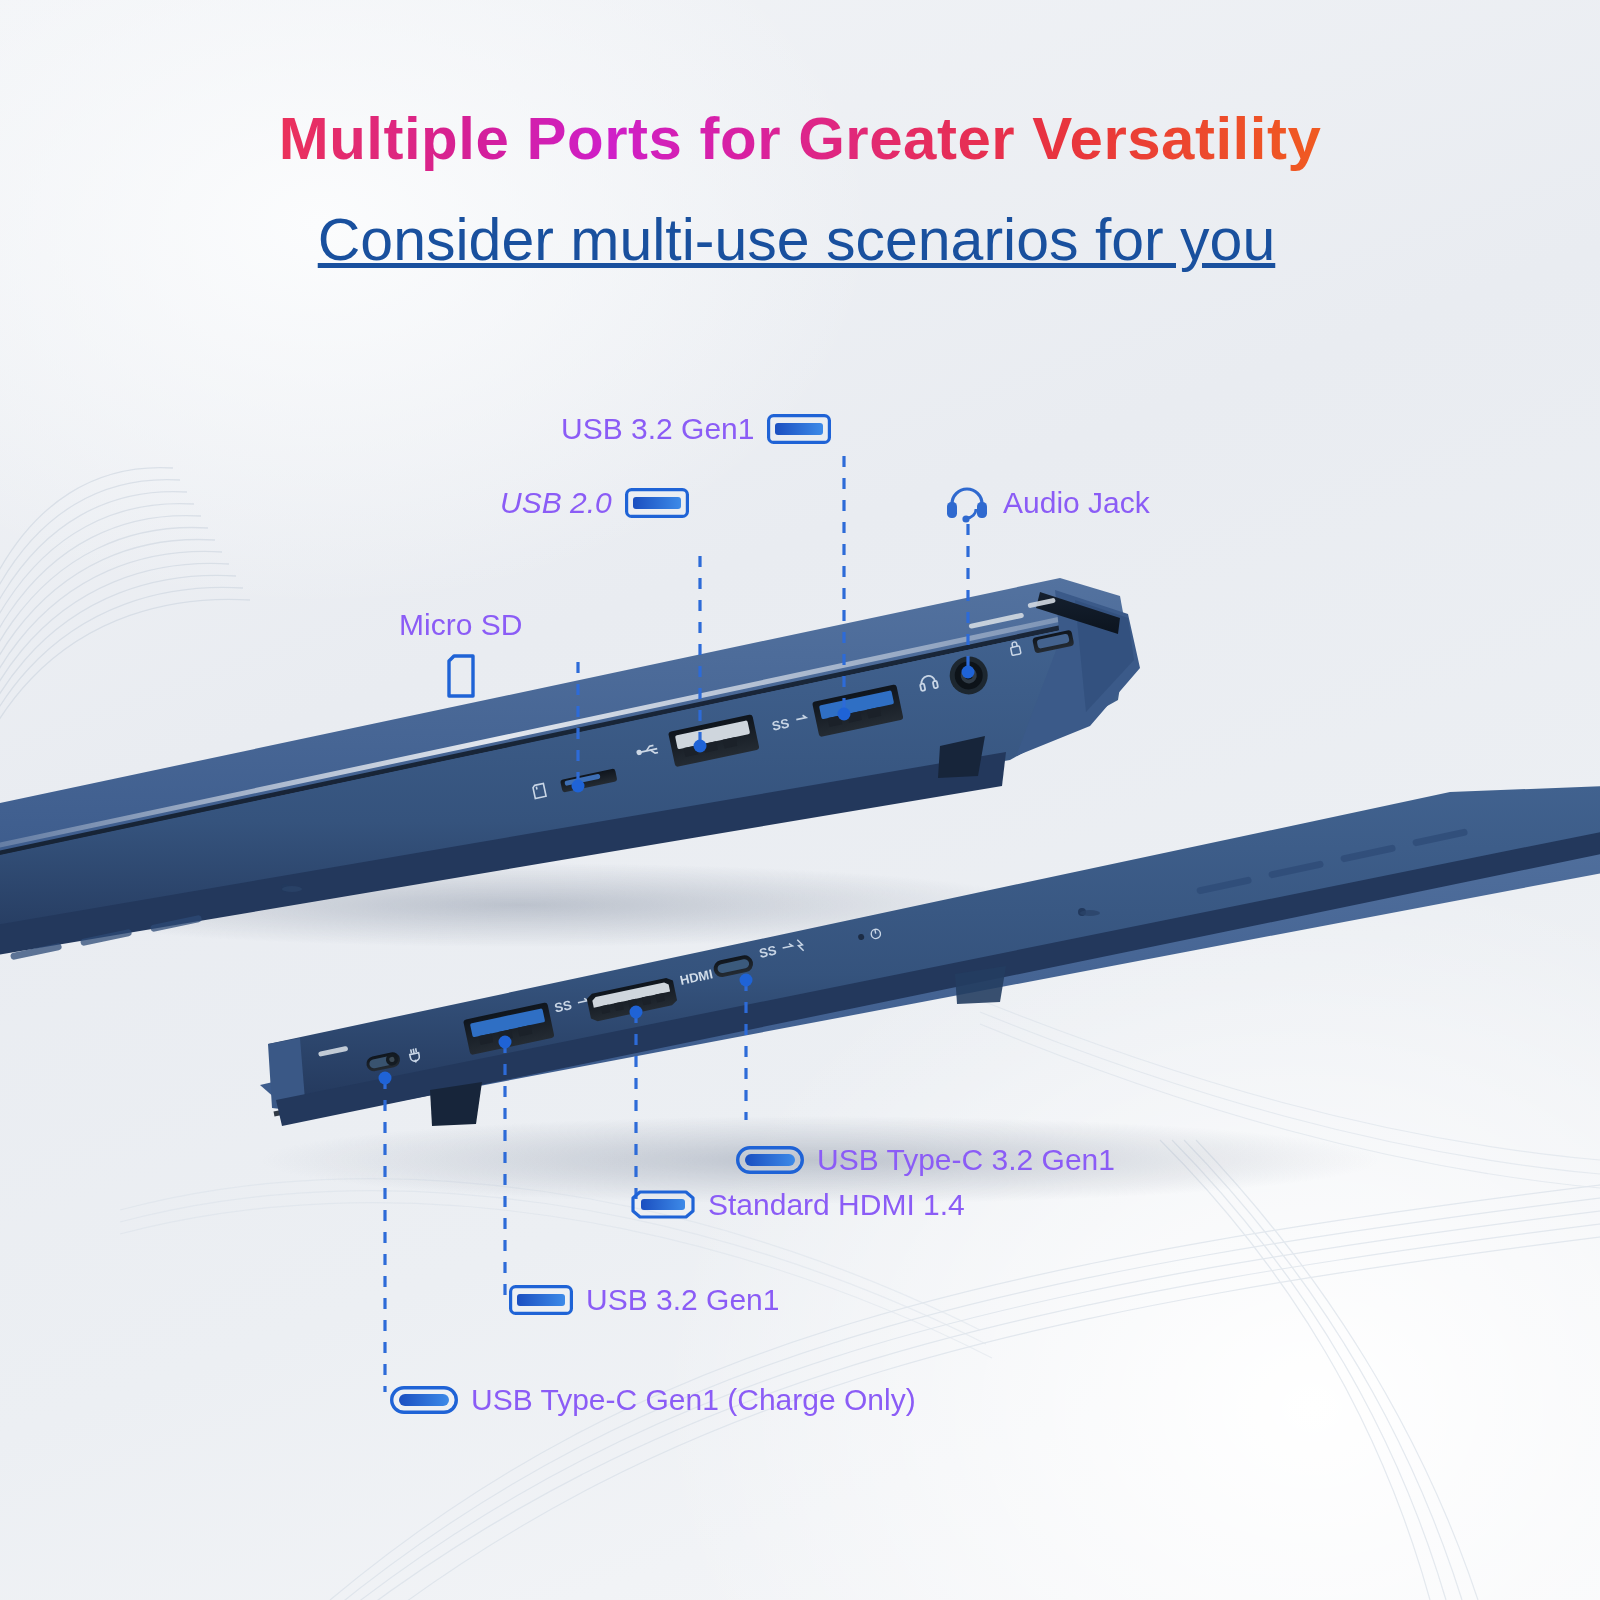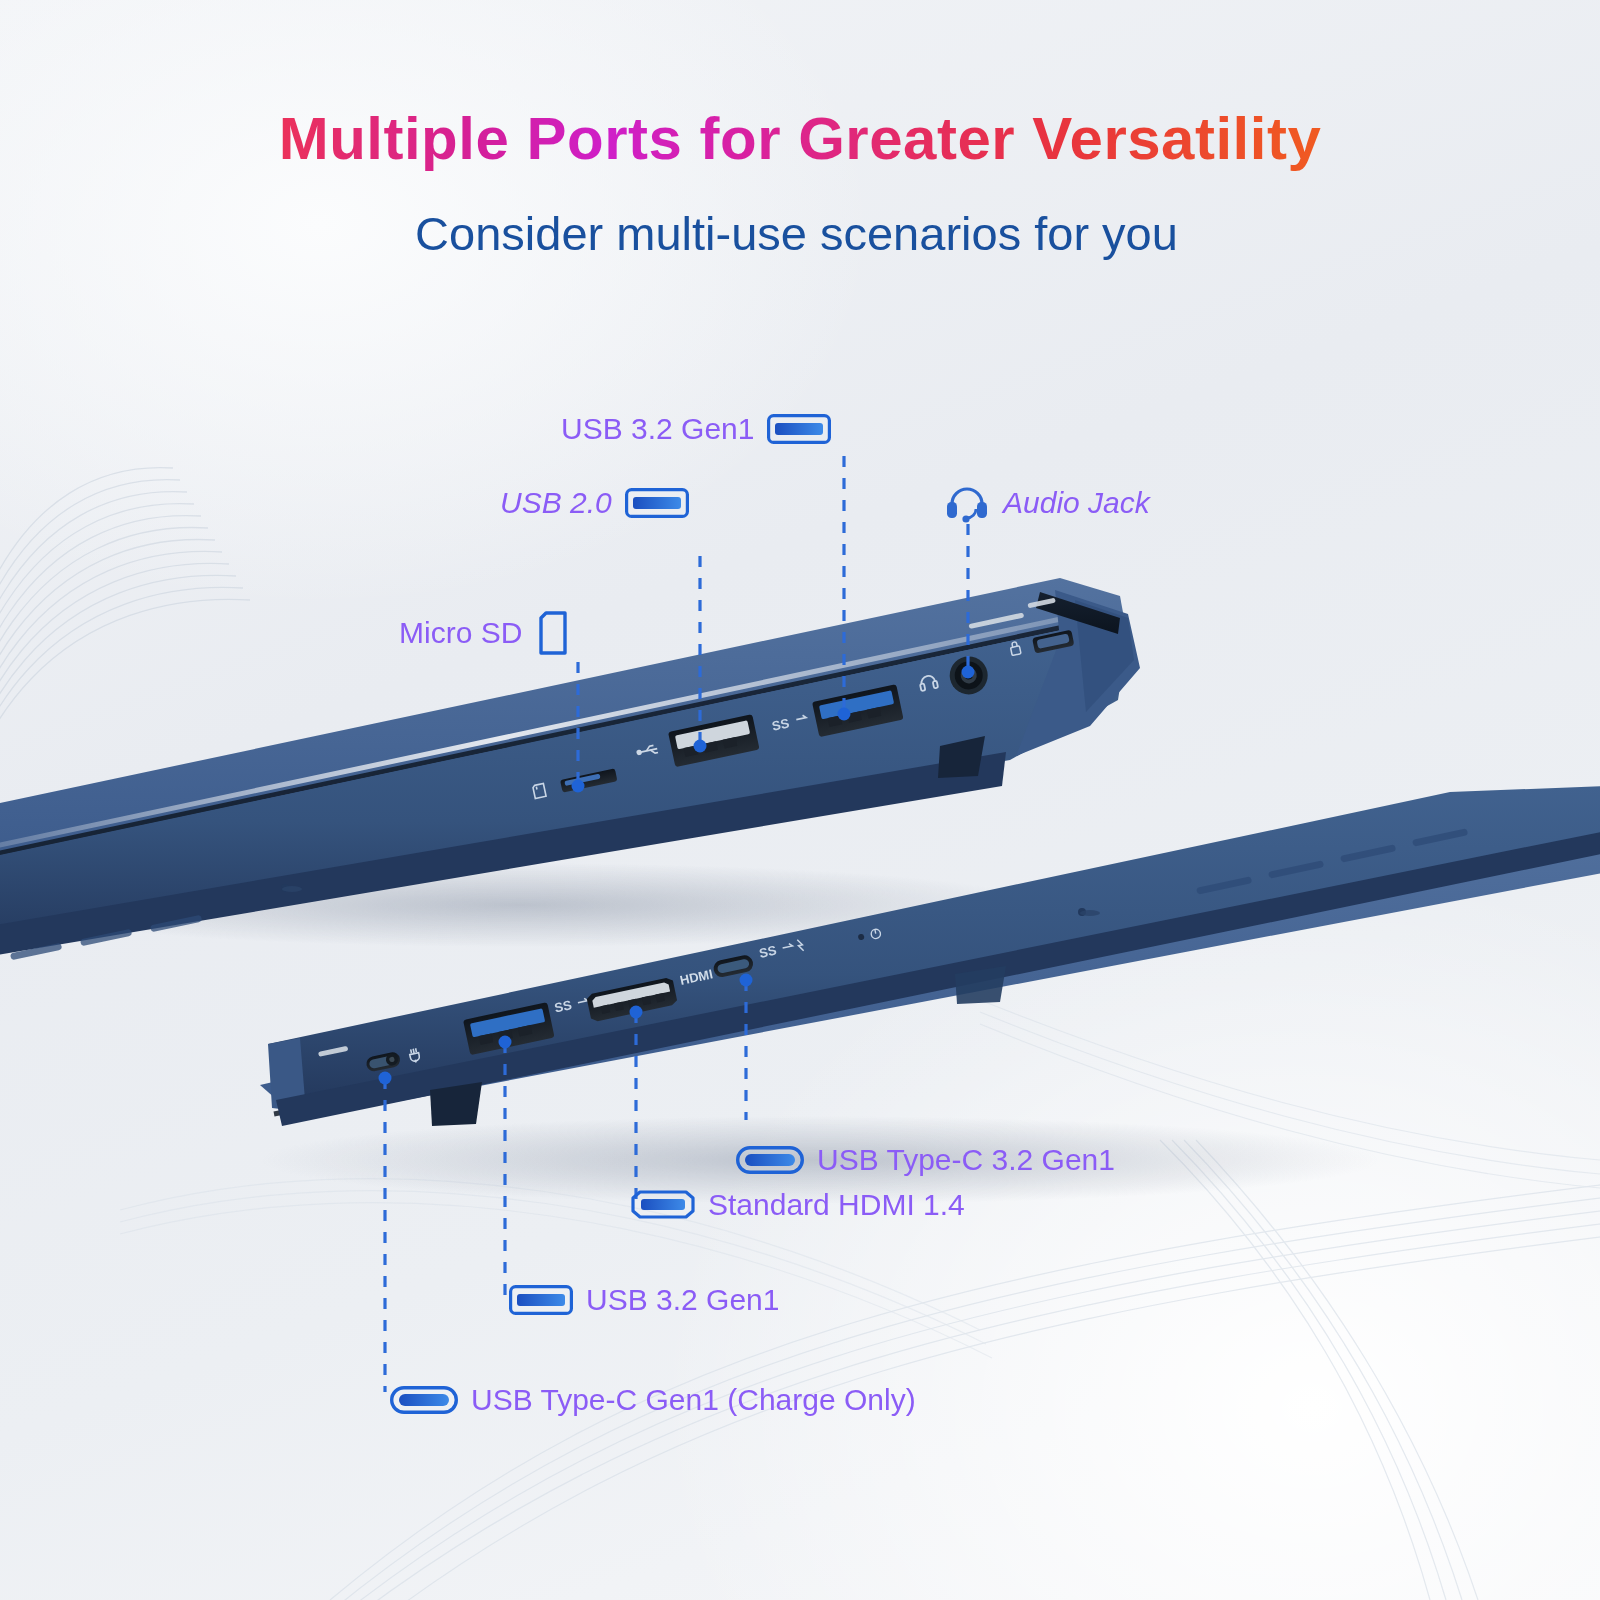--- a/index.html
+++ b/index.html
@@ -30,21 +30,21 @@
     -webkit-text-fill-color:transparent;
     text-shadow:none;white-space:nowrap;
   }
   .title-shadow{
     position:absolute;left:0;right:0;top:107px;text-align:center;
     font-size:60px;font-weight:bold;letter-spacing:.5px;
     color:rgba(120,125,140,.20);white-space:nowrap;z-index:-1;
   }
   .subtitle{
     position:absolute;left:0;right:7px;top:206px;text-align:center;
-    font-size:47px;color:#19509e;font-weight:normal;white-space:nowrap;
+    font-size:59px;color:#19509e;font-weight:normal;white-space:nowrap;text-decoration:underline;
   }
 
   
   .callout{position:absolute;display:flex;align-items:center;gap:13px;white-space:nowrap;}
   .callout .txt{font-size:30px;color:#8b5cf6;line-height:1;}
   .ic{flex:0 0 auto;display:block;}
 
   
 </style>
 </head>
@@ -376,28 +376,28 @@
           <linearGradient id="ub2" x1="0" y1="0" x2="1" y2="0">
         <stop offset="0" stop-color="#1b4fc0"></stop>
             <stop offset="1" stop-color="#3d8ae8"></stop>
           </linearGradient>
         </defs>
       <rect x="1.6" y="1.6" width="60.8" height="26.8" rx="5" fill="none" stroke="#1f63d6" stroke-width="3.2"></rect>
       <rect x="8" y="9" width="48" height="12" rx="3" fill="url(#ub2)"></rect>
     </svg>
   </div>
 
-  <div class="callout" style="left:399px;top:610px;">
+  <div class="callout" style="left:399px;top:610px;flex-direction:column;">
     <span class="txt">Micro SD</span>
     <svg class="ic" width="36" height="46" viewBox="0 0 36 46">
       <path d="M11 3 L30 3 L30 43 L6 43 L6 8 Z" fill="none" stroke="#1f63d6" stroke-width="3.4" stroke-linejoin="round"></path>
     </svg>
   </div>
 
-  <div class="callout" style="left:944px;top:482px;font-style:italic;">
+  <div class="callout" style="left:944px;top:482px;">
     <svg class="ic" width="46" height="42" viewBox="0 0 46 42">
       <g fill="none" stroke="#2f69cf" stroke-width="3.2">
         <path d="M8 22 a15 15 0 0 1 30 0"></path>
       </g>
       <rect x="3" y="20" width="10" height="16" rx="4.5" fill="#2f69cf"></rect>
       <rect x="33" y="20" width="10" height="16" rx="4.5" fill="#2f69cf"></rect>
       <path d="M23 36 a9 9 0 0 0 9 -9" fill="none" stroke="#2f69cf" stroke-width="2.8"></path>
       <circle cx="22" cy="37" r="3.6" fill="#2f69cf"></circle>
     </svg>
     <span class="txt">Audio Jack</span>

